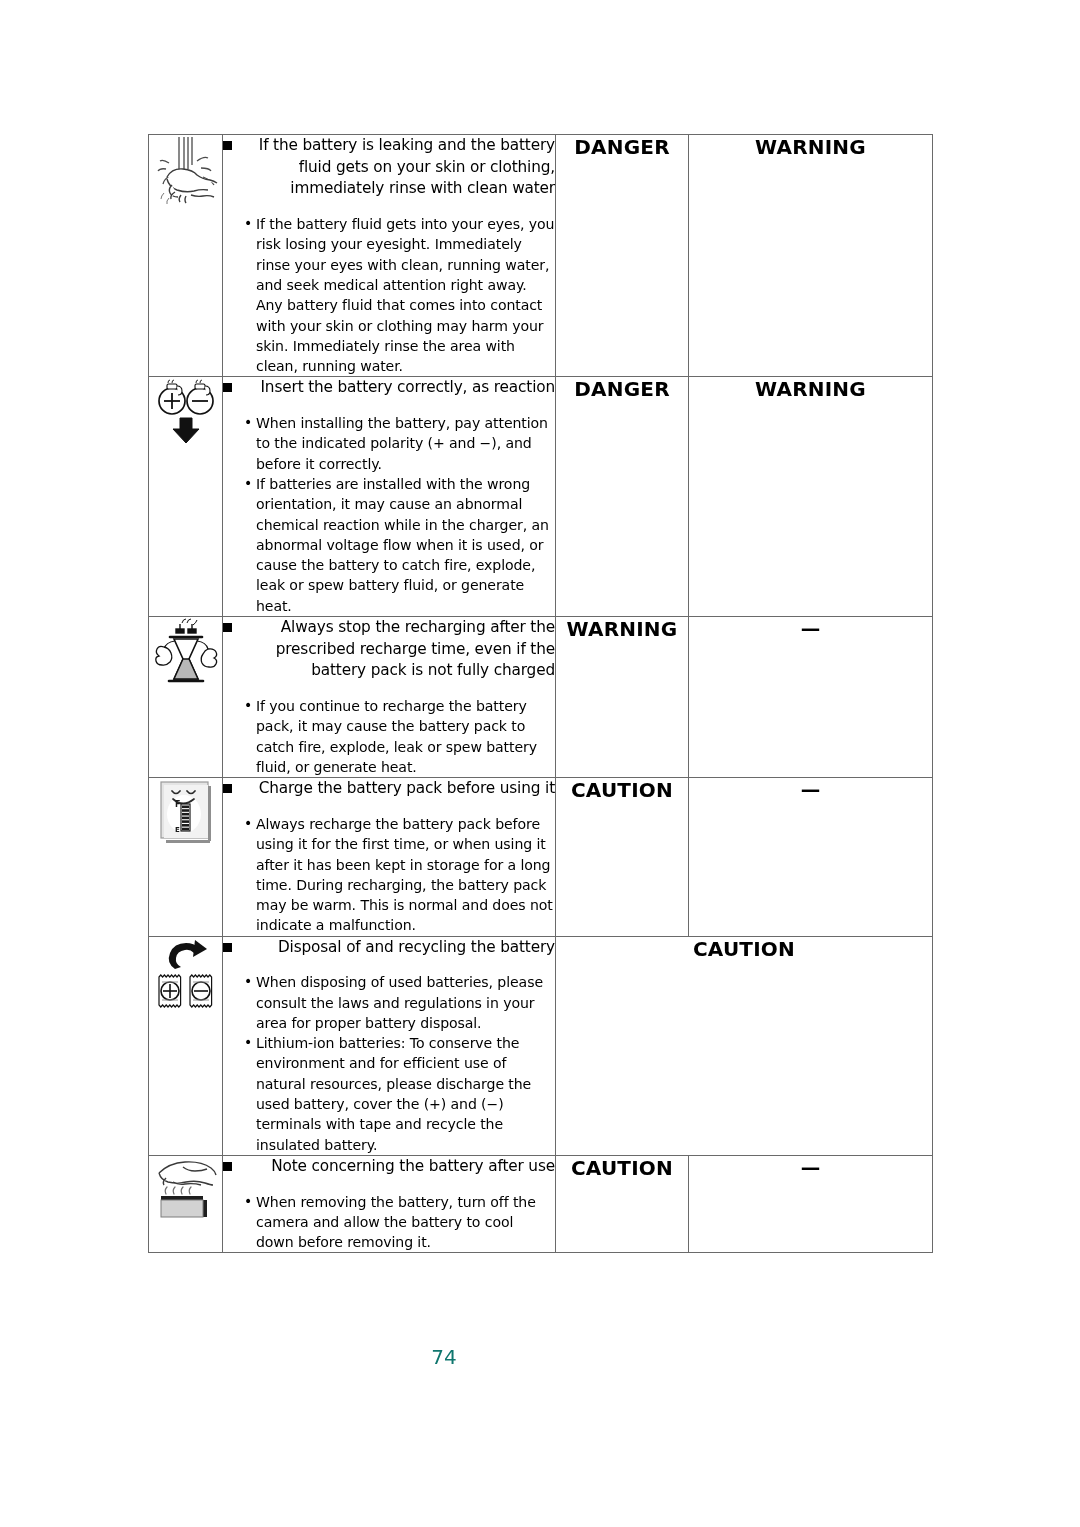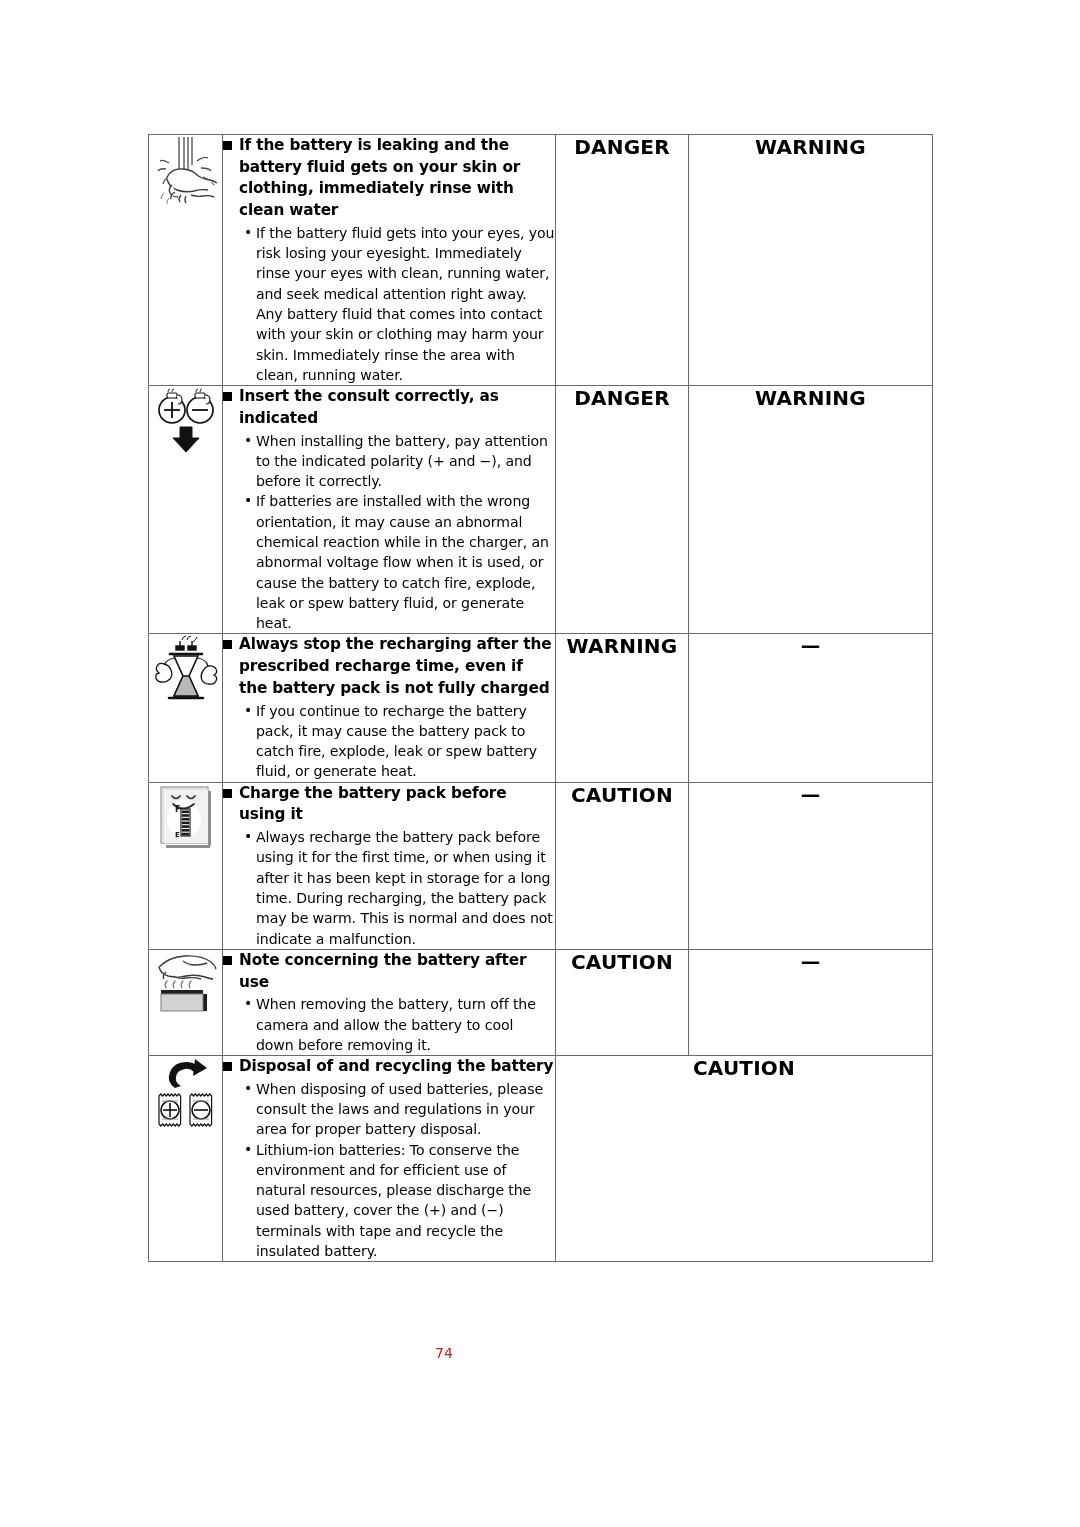--- a/index.html
+++ b/index.html
@@ -51,37 +51,38 @@
     width: 66px;
   }
 
   
   .text-cell { padding: 9px 7px 8px 6px; }
 
   .heading {
     display: flex;
     align-items: flex-start;
     gap: 7px;
-    font-weight: bold;
+    font-weight: normal;
     font-size: 15.3px;
     line-height: 1.42;
     letter-spacing: -0.15px;
+    text-align: right;
   }
   .bullet-square {
     flex: 0 0 auto;
     width: 9px;
     height: 9px;
     background: #000;
     margin-top: 6px;
   }
   .heading-text { flex: 1 1 auto; }
 
   ul.points {
     list-style: none;
-    margin: 1px 0 0 0;
+    margin: 14px 0 0 0;
     padding: 0 0 0 21px;
   }
   ul.points li {
     position: relative;
     font-size: 14.1px;
     line-height: 1.44;
     padding-left: 12px;
     margin-top: 0px;
     letter-spacing: -0.1px;
   }
@@ -108,22 +109,22 @@
     font-size: 19.5px;
   }
 
   
   .page-number {
     position: absolute;
     left: 0;
     top: 1345px;
     width: 888px;
     text-align: center;
-    font-size: 14px;
-    color: #b91c1c;
+    font-size: 20px;
+    color: #0f766e;
   }
 
   svg { display: block; }
 </style>
 </head>
 <body>
 
 <div class="page">
 
   <table class="safety-table">
@@ -206,21 +207,21 @@
                 <path d="M43 6 q0 -3 2 -3"></path>
                 <path d="M47 6 q0 -3 2 -3"></path>
               </g>
               <polygon points="27,41 39,41 39,52 46,52 33,66 20,52 27,52" fill="#111" stroke="#111" stroke-width="1"></polygon>
             </svg>
           </span>
         </td>
         <td class="text-cell">
           <div class="heading">
             <span class="bullet-square"></span>
-            <span class="heading-text">Insert the consult correctly, as indicated</span>
+            <span class="heading-text">Insert the battery correctly, as reaction</span>
           </div>
           <ul class="points">
             <li>When installing the battery, pay attention to the indicated polarity (+ and −), and before it correctly.</li>
             <li>If batteries are installed with the wrong orientation, it may cause an abnormal chemical reaction while in the charger, an abnormal voltage flow when it is used, or cause the battery to catch fire, explode, leak or spew battery fluid, or generate heat.</li>
           </ul>
         </td>
         <td class="level-cell">DANGER</td>
         <td class="level-cell">WARNING</td>
       </tr>
 
@@ -309,20 +310,65 @@
             <li>Always recharge the battery pack before using it for the first time, or when using it after it has been kept in storage for a long time. During recharging, the battery pack may be warm. This is normal and does not indicate a malfunction.</li>
           </ul>
         </td>
         <td class="level-cell">CAUTION</td>
         <td class="dash-cell">—</td>
       </tr>
 
       <tr>
         <td class="icon-cell">
           <span class="icon-box">
+            <svg viewBox="0 0 66 90" width="66" height="90">
+              <g fill="#111">
+                <path d="M22 32 q-9 -6 -5 -16 q4 -10 16 -10 q8 0 13 5 l-5 5 q-4 -4 -9 -3 q-8 1 -9 8 q-1 6 5 9 Z"></path>
+                <polygon points="42,3 54,12 40,20"></polygon>
+              </g>
+              <g stroke="#111" stroke-width="1.2" fill="#ffffff">
+                <path d="M6 40 l1.8 -2 l1.8 2 l1.8 -2 l1.8 2 l1.8 -2 l1.8 2 l1.8 -2 l1.8 2 l1.8 -2 l1.8 2 l1.8 -2 l1.8 2
+                         l0 28 l-1.8 2 l-1.8 -2 l-1.8 2 l-1.8 -2 l-1.8 2 l-1.8 -2 l-1.8 2 l-1.8 -2 l-1.8 2 l-1.8 -2 l-1.8 2 l-1.8 -2 Z"></path>
+              </g>
+              <g stroke="#111" stroke-width="1.2" fill="#ffffff">
+                <path d="M37 40 l1.8 -2 l1.8 2 l1.8 -2 l1.8 2 l1.8 -2 l1.8 2 l1.8 -2 l1.8 2 l1.8 -2 l1.8 2 l1.8 -2 l1.8 2
+                         l0 28 l-1.8 2 l-1.8 -2 l-1.8 2 l-1.8 -2 l-1.8 2 l-1.8 -2 l-1.8 2 l-1.8 -2 l-1.8 2 l-1.8 -2 l-1.8 2 l-1.8 -2 Z"></path>
+              </g>
+              <g stroke="#111" stroke-width="1.6" fill="none">
+                <circle cx="17" cy="54" r="9"></circle>
+                <line x1="10" y1="54" x2="24" y2="54"></line>
+                <line x1="17" y1="47" x2="17" y2="61"></line>
+                <circle cx="48" cy="54" r="9"></circle>
+                <line x1="41" y1="54" x2="55" y2="54"></line>
+              </g>
+              <g stroke="#8a8a8a" stroke-width="0.9" fill="none">
+                <line x1="9" y1="45" x2="25" y2="45"></line>
+                <line x1="9" y1="63" x2="25" y2="63"></line>
+                <line x1="40" y1="45" x2="56" y2="45"></line>
+                <line x1="40" y1="63" x2="56" y2="63"></line>
+              </g>
+            </svg>
+          </span>
+        </td>
+        <td class="text-cell">
+          <div class="heading">
+            <span class="bullet-square"></span>
+            <span class="heading-text">Disposal of and recycling the battery</span>
+          </div>
+          <ul class="points">
+            <li>When disposing of used batteries, please consult the laws and regulations in your area for proper battery disposal.</li>
+            <li>Lithium-ion batteries: To conserve the environment and for efficient use of natural resources, please discharge the used battery, cover the (+) and (−) terminals with tape and recycle the insulated battery.</li>
+          </ul>
+        </td>
+        <td class="level-cell" colspan="2">CAUTION</td>
+      </tr>
+
+      <tr>
+        <td class="icon-cell">
+          <span class="icon-box">
             <svg viewBox="0 0 66 66" width="66" height="66">
               <g stroke="#3a3a3a" stroke-width="1.4" fill="#ffffff">
                 <path d="M6 17 q10 -10 26 -11 q16 -1 26 6 q4 3 5 7"></path>
                 <path d="M6 17 q2 7 9 9 q9 2 18 0 q10 -2 19 1 q6 2 8 2"></path>
                 <path d="M13 22 q-4 4 -2 7"></path>
                 <path d="M20 26 q5 3 12 2 q9 -1 16 1"></path>
                 <path d="M30 11 q5 4 12 4 q7 0 12 -2"></path>
               </g>
               <g stroke="#6f6f6f" stroke-width="1.2" fill="none" stroke-linecap="round">
                 <path d="M13 38 q-2 -4 1 -7"></path>
@@ -342,63 +388,18 @@
             <span class="heading-text">Note concerning the battery after use</span>
           </div>
           <ul class="points">
             <li>When removing the battery, turn off the camera and allow the battery to cool down before removing it.</li>
           </ul>
         </td>
         <td class="level-cell" style="width:252px">CAUTION</td>
         <td class="dash-cell" style="width:125px">—</td>
       </tr>
 
-      <tr>
-        <td class="icon-cell">
-          <span class="icon-box">
-            <svg viewBox="0 0 66 90" width="66" height="90">
-              <g fill="#111">
-                <path d="M22 32 q-9 -6 -5 -16 q4 -10 16 -10 q8 0 13 5 l-5 5 q-4 -4 -9 -3 q-8 1 -9 8 q-1 6 5 9 Z"></path>
-                <polygon points="42,3 54,12 40,20"></polygon>
-              </g>
-              <g stroke="#111" stroke-width="1.2" fill="#ffffff">
-                <path d="M6 40 l1.8 -2 l1.8 2 l1.8 -2 l1.8 2 l1.8 -2 l1.8 2 l1.8 -2 l1.8 2 l1.8 -2 l1.8 2 l1.8 -2 l1.8 2
-                         l0 28 l-1.8 2 l-1.8 -2 l-1.8 2 l-1.8 -2 l-1.8 2 l-1.8 -2 l-1.8 2 l-1.8 -2 l-1.8 2 l-1.8 -2 l-1.8 2 l-1.8 -2 Z"></path>
-              </g>
-              <g stroke="#111" stroke-width="1.2" fill="#ffffff">
-                <path d="M37 40 l1.8 -2 l1.8 2 l1.8 -2 l1.8 2 l1.8 -2 l1.8 2 l1.8 -2 l1.8 2 l1.8 -2 l1.8 2 l1.8 -2 l1.8 2
-                         l0 28 l-1.8 2 l-1.8 -2 l-1.8 2 l-1.8 -2 l-1.8 2 l-1.8 -2 l-1.8 2 l-1.8 -2 l-1.8 2 l-1.8 -2 l-1.8 2 l-1.8 -2 Z"></path>
-              </g>
-              <g stroke="#111" stroke-width="1.6" fill="none">
-                <circle cx="17" cy="54" r="9"></circle>
-                <line x1="10" y1="54" x2="24" y2="54"></line>
-                <line x1="17" y1="47" x2="17" y2="61"></line>
-                <circle cx="48" cy="54" r="9"></circle>
-                <line x1="41" y1="54" x2="55" y2="54"></line>
-              </g>
-              <g stroke="#8a8a8a" stroke-width="0.9" fill="none">
-                <line x1="9" y1="45" x2="25" y2="45"></line>
-                <line x1="9" y1="63" x2="25" y2="63"></line>
-                <line x1="40" y1="45" x2="56" y2="45"></line>
-                <line x1="40" y1="63" x2="56" y2="63"></line>
-              </g>
-            </svg>
-          </span>
-        </td>
-        <td class="text-cell">
-          <div class="heading">
-            <span class="bullet-square"></span>
-            <span class="heading-text">Disposal of and recycling the battery</span>
-          </div>
-          <ul class="points">
-            <li>When disposing of used batteries, please consult the laws and regulations in your area for proper battery disposal.</li>
-            <li>Lithium-ion batteries: To conserve the environment and for efficient use of natural resources, please discharge the used battery, cover the (+) and (−) terminals with tape and recycle the insulated battery.</li>
-          </ul>
-        </td>
-        <td class="level-cell" colspan="2">CAUTION</td>
-      </tr>
-
     </tbody>
   </table>
 
   <div class="page-number">74</div>
 
 </div>
 
 </body></html>

